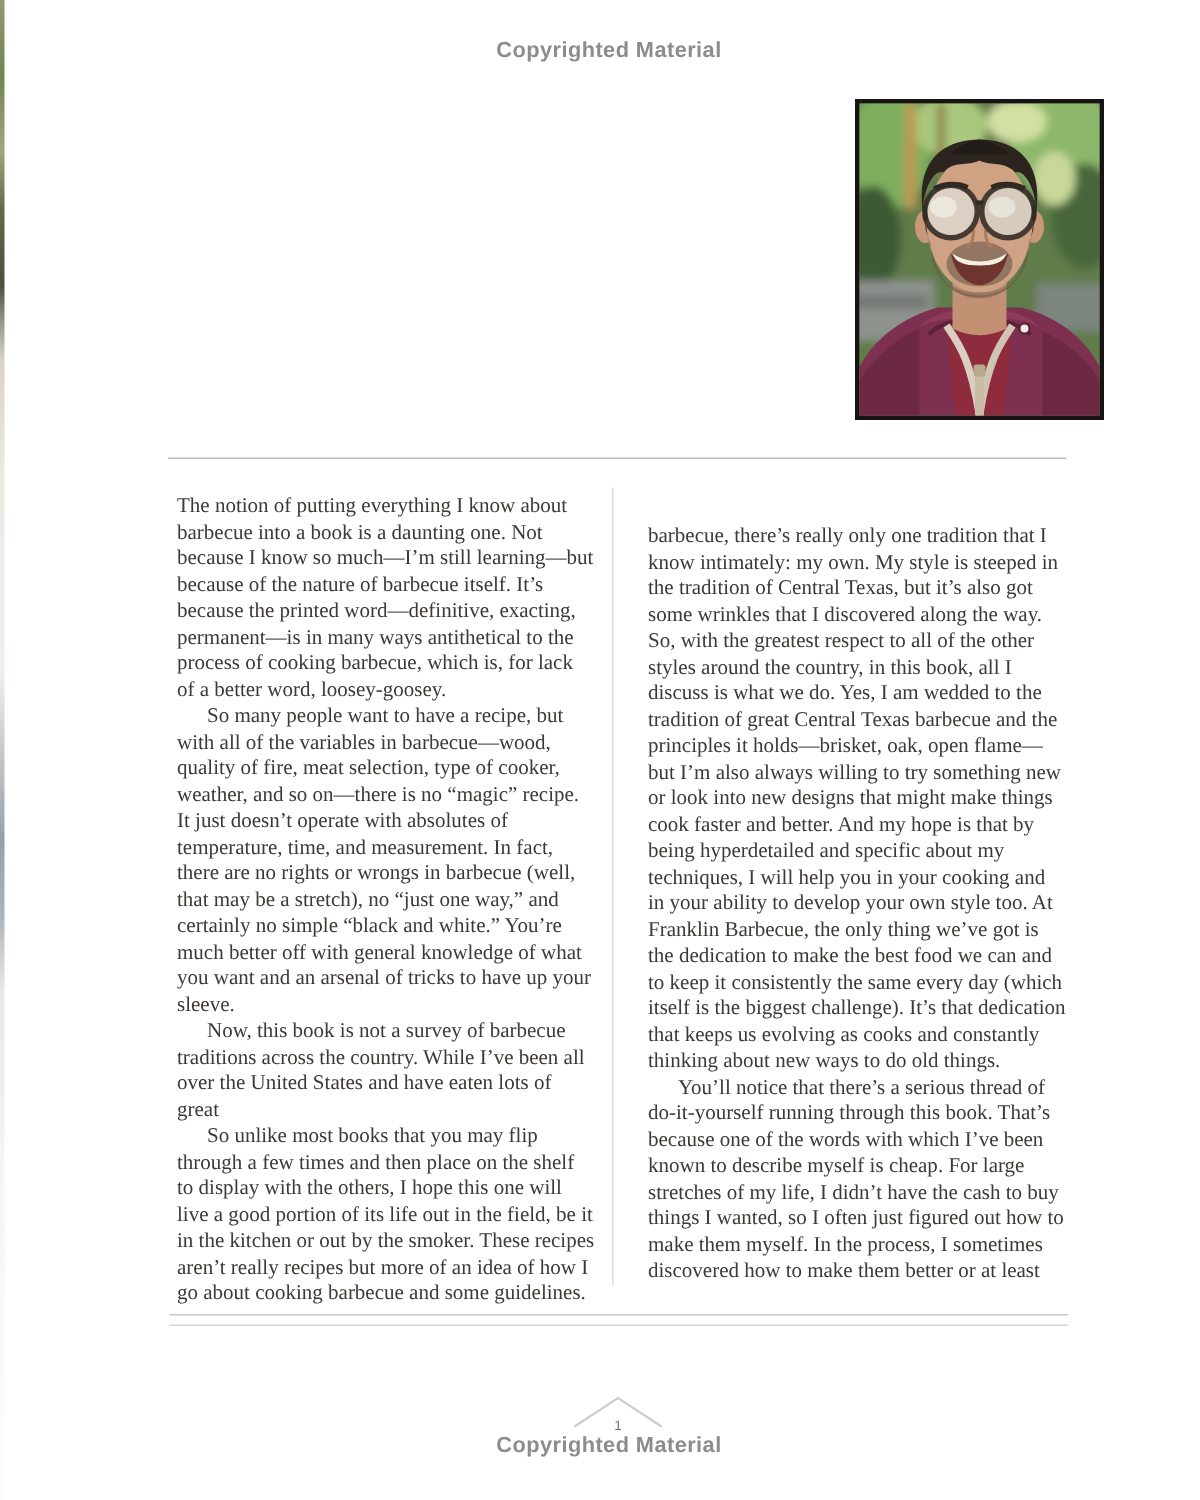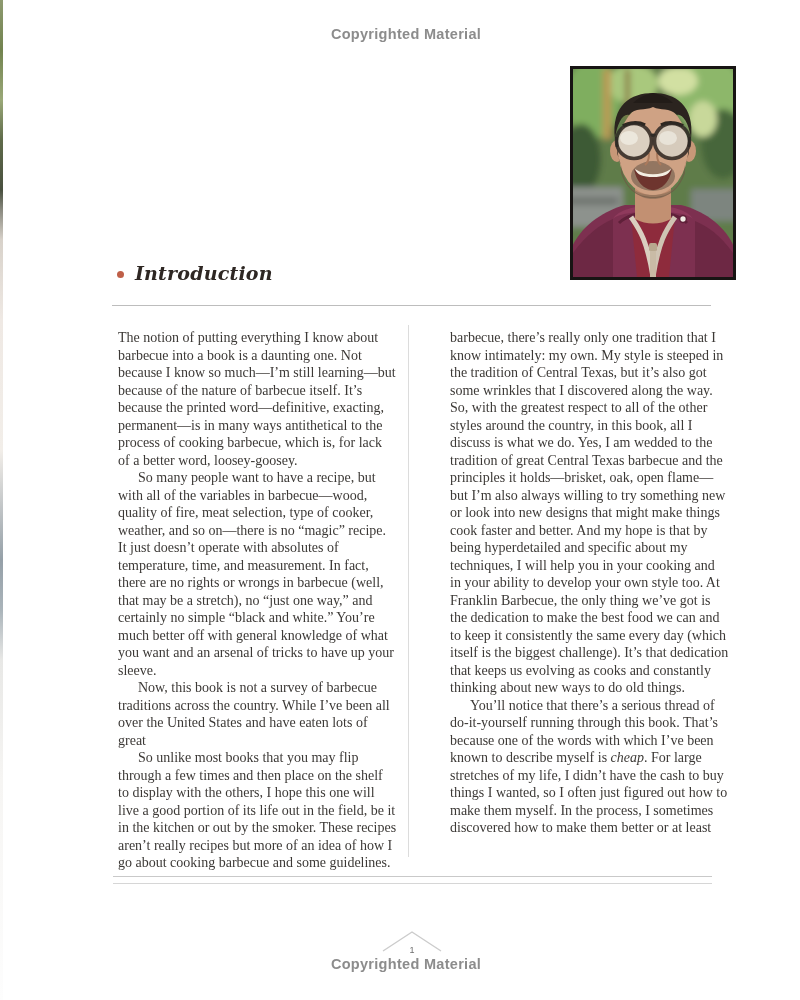--- a/index.html
+++ b/index.html
@@ -27,22 +27,22 @@
   .rule{position:absolute;height:1px;background:#bdbdbd;}
   .rule-heading{left:112px;top:305px;width:599px;}
   .rule-bottom-1{left:113px;top:876px;width:599px;background:#c9c9c9;}
   .rule-bottom-2{left:113px;top:883px;width:599px;background:#d6d6d6;}
   .col-divider{position:absolute;left:408px;top:325px;width:1px;height:532px;background:#dcdcdc;}
   .text-col{position:absolute;top:329px;width:279px;
     font-size:14px;line-height:17.5px;color:#3c3936;text-align:left;}
   .text-col p{margin:0;}
   .text-col p.indent{text-indent:20px;}
   .col-left{left:118px;}
-  .col-right{left:450px;}
-  .em-word{font-style:italic;}
+  .col-right{left:432px;margin-top:20px;}
+  .em-word{}
   .page-caret{position:absolute;left:381px;top:929px;}
   .page-number{position:absolute;left:398px;top:945px;width:28px;text-align:center;
     font-family:"Liberation Sans",sans-serif;font-size:9px;color:#6e6e6e;}
 </style>
 </head>
 <body>
 
 <div class="page">
 
   <div class="edge-stripe"></div>
@@ -118,24 +118,20 @@
       <circle cx="61" cy="72" r="17.5" fill="#ded9cc" opacity=".85" stroke="#2f2a26" stroke-width="3.6"></circle>
       <circle cx="99" cy="72" r="17.5" fill="#d8d3c6" opacity=".85" stroke="#2f2a26" stroke-width="3.6"></circle>
       <path d="M78,67 C79,66 81,66 82,67" stroke="#2f2a26" stroke-width="3.4" fill="none"></path>
       <path d="M43.5,68 L44,78 M116.5,68 L116,78" stroke="#2f2a26" stroke-width="2.6" fill="none"></path>
 
       <ellipse cx="56" cy="69" rx="9" ry="7" fill="#f0ece2" opacity=".8"></ellipse>
       <ellipse cx="95" cy="69" rx="9" ry="7" fill="#ece8de" opacity=".8"></ellipse>
     </svg>
   </div>
 
-  <div class="heading-row">
-    <span class="heading-bullet"></span>
-    <span class="heading-title">Introduction</span>
-  </div>
 
   <div class="rule rule-heading"></div>
 
   <div class="text-col col-left">
     <p>The notion of putting everything I know about barbecue into a book is a daunting one. Not because I know so much—I’m still learning—but because of the nature of barbecue itself. It’s because the printed word—definitive, exacting, permanent—is in many ways antithetical to the process of cooking barbecue, which is, for lack of a better word, loosey-goosey.</p>
     <p class="indent">So many people want to have a recipe, but with all of the variables in barbecue—wood, quality of fire, meat selection, type of cooker, weather, and so on—there is no “magic” recipe. It just doesn’t operate with absolutes of temperature, time, and measurement. In fact, there are no rights or wrongs in barbecue (well, that may be a stretch), no “just one way,” and certainly no simple “black and white.” You’re much better off with general knowledge of what you want and an arsenal of tricks to have up your sleeve.</p>
     <p class="indent">Now, this book is not a survey of barbecue traditions across the country. While I’ve been all over the United States and have eaten lots of great</p>
     <p class="indent">So unlike most books that you may flip through a few times and then place on the shelf to display with the others, I hope this one will live a good portion of its life out in the field, be it in the kitchen or out by the smoker. These recipes aren’t really recipes but more of an idea of how I go about cooking barbecue and some guidelines.</p>
   </div>
 

